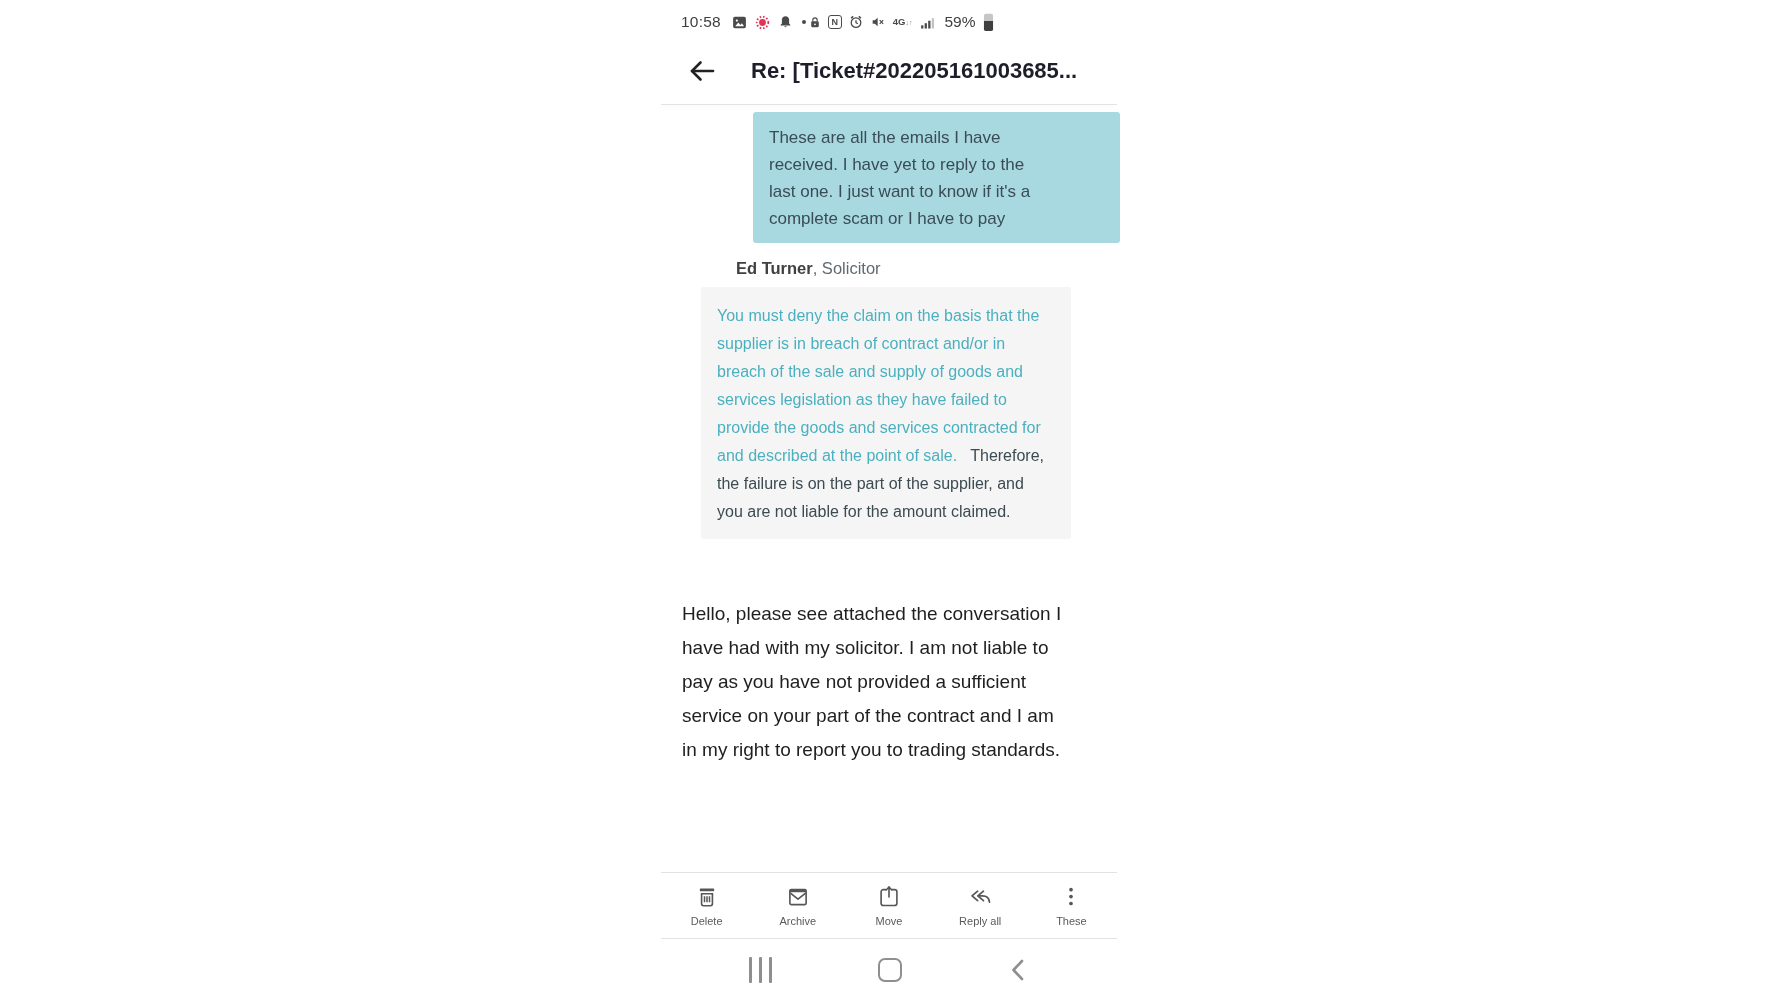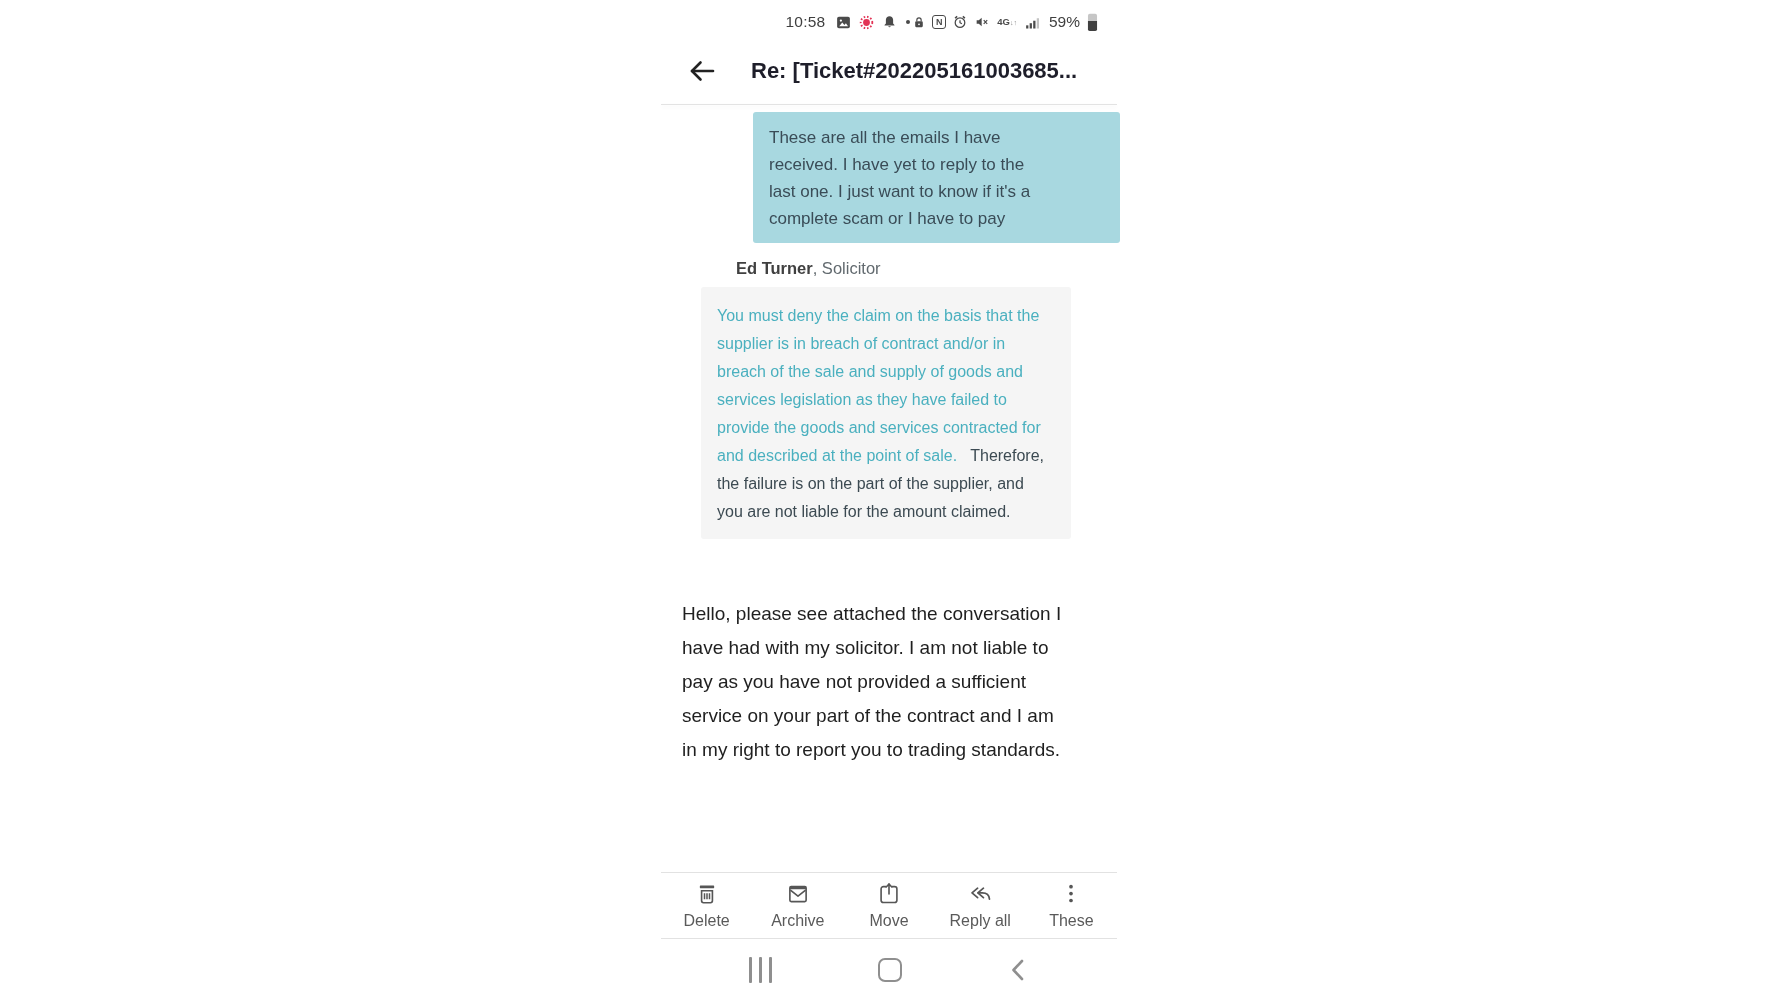--- a/index.html
+++ b/index.html
@@ -2,21 +2,21 @@
 <html><head>
 <meta charset="utf-8">
 <style>
   * { margin:0; padding:0; box-sizing:border-box; }
   html,body { width:1778px; height:1000px; background:#ffffff; overflow:hidden;
               font-family:"Liberation Sans", sans-serif; }
   .phone { position:relative; width:456px; height:1000px; margin:0 auto; background:#fff; }
 
   
   .status-bar { position:absolute; top:6px; left:0; right:0; height:32px;
-                display:flex; align-items:center; justify-content:flex-end;
+                display:flex; align-items:center; justify-content:flex-start;
                 padding:0 18px 0 20px; }
   .sb-left, .sb-right { display:flex; align-items:center; gap:6px; }
   .sb-time { font-size:15.5px; color:#3f3f3f; letter-spacing:.2px; margin-right:4px; }
   .sb-pct { font-size:15.5px; color:#3f3f3f; margin-left:2px; }
   .sb-ico { display:inline-flex; align-items:center; justify-content:center; }
   .fourg { display:flex; align-items:center; line-height:1; margin:0 1px; }
   .fourg .g1 { font-size:9.5px; font-weight:bold; color:#4a4a4a; }
   .fourg .g2 { font-size:7px; color:#8a8a8a; margin-top:1px; }
   .nfc-box { display:inline-flex; align-items:center; justify-content:center;
              width:14px; height:14px; border:1.6px solid #4a4a4a; border-radius:3px;
@@ -51,21 +51,21 @@
               font-size:19px; line-height:34px; color:#1f1f1f; }
   .p1 { top:597px; }
   .p2 { top:740px; }
 
   
   .toolbar { position:absolute; top:872px; left:0; right:0; height:67px;
              border-top:1px solid #e2e2e2; border-bottom:1px solid #e2e2e2;
              display:flex; align-items:center; background:#fff; }
   .tb-item { flex:1; display:flex; flex-direction:column; align-items:center;
              justify-content:center; gap:5px; cursor:pointer; }
-  .tb-label { font-size:16px; color:#5a5a5a; }
+  .tb-label { font-size:11px; color:#5a5a5a; }
 
   
   .navbar { position:absolute; top:939px; left:0; right:0; height:61px;
             display:flex; align-items:center; justify-content:space-between;
             padding:0 88px; }
   .nav-btn { display:flex; align-items:center; justify-content:center; cursor:pointer; }
   .recents { display:flex; gap:7px; }
   .recents i { display:block; width:3px; height:26px; background:#8f8f8f; border-radius:1px; }
   .home { width:24px; height:24px; border:2.6px solid #8f8f8f; border-radius:7px; }
 </style>

